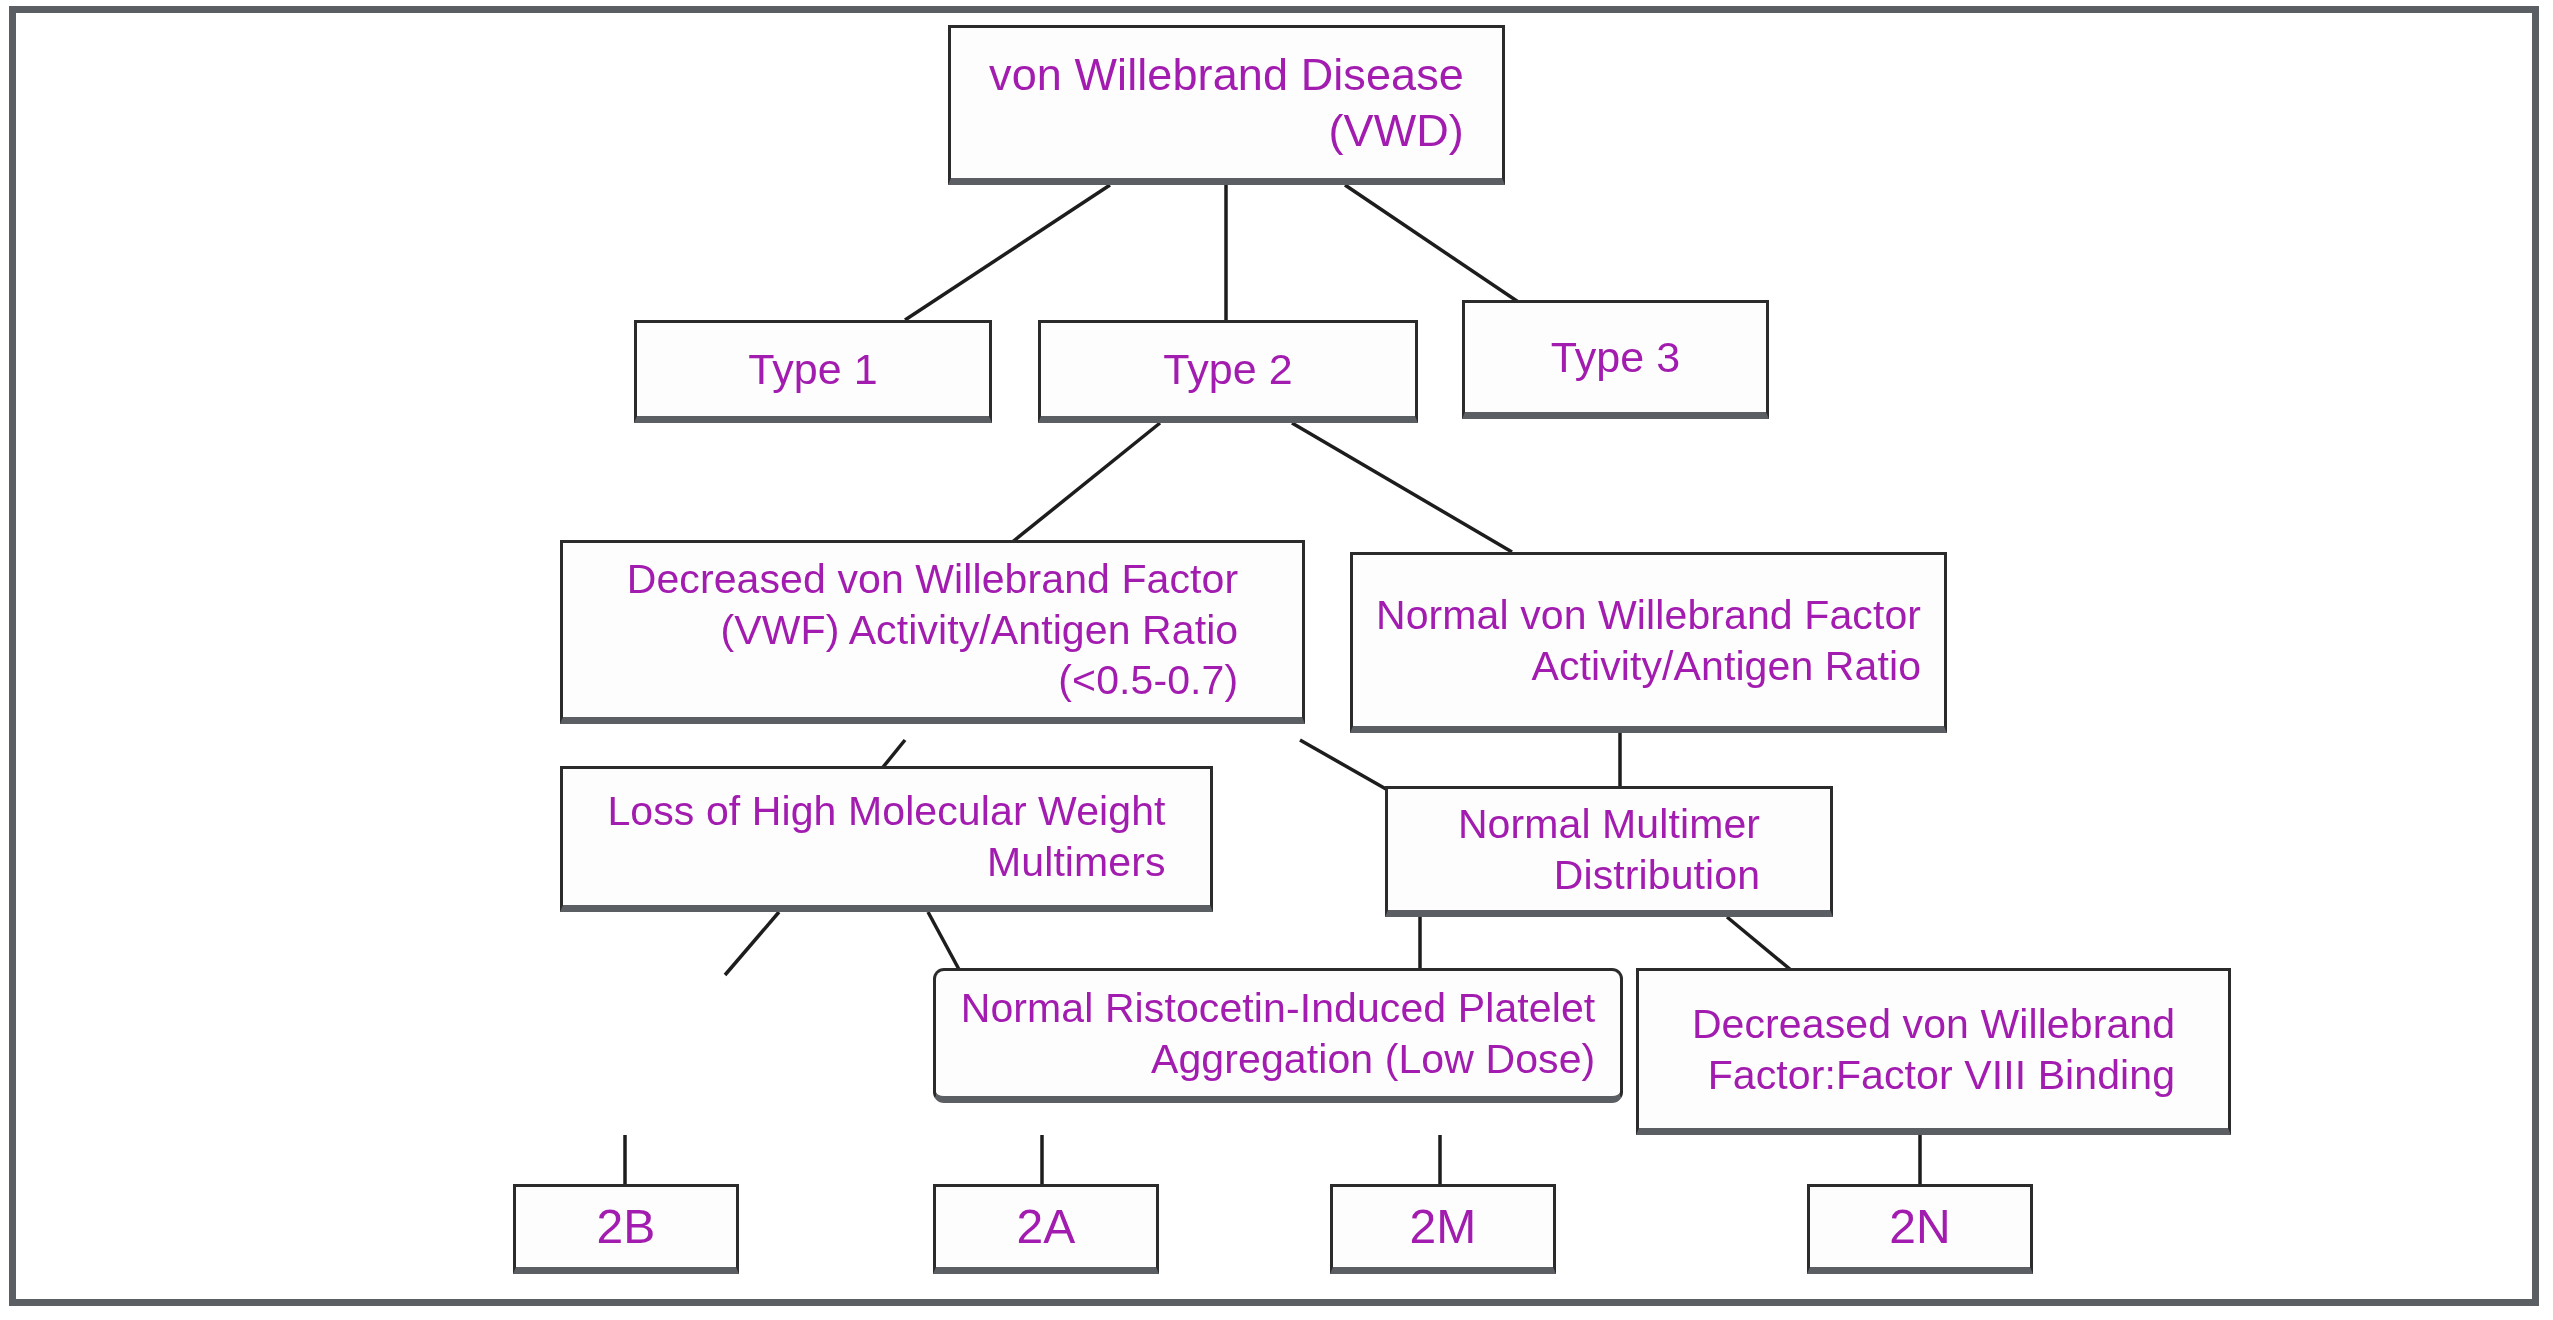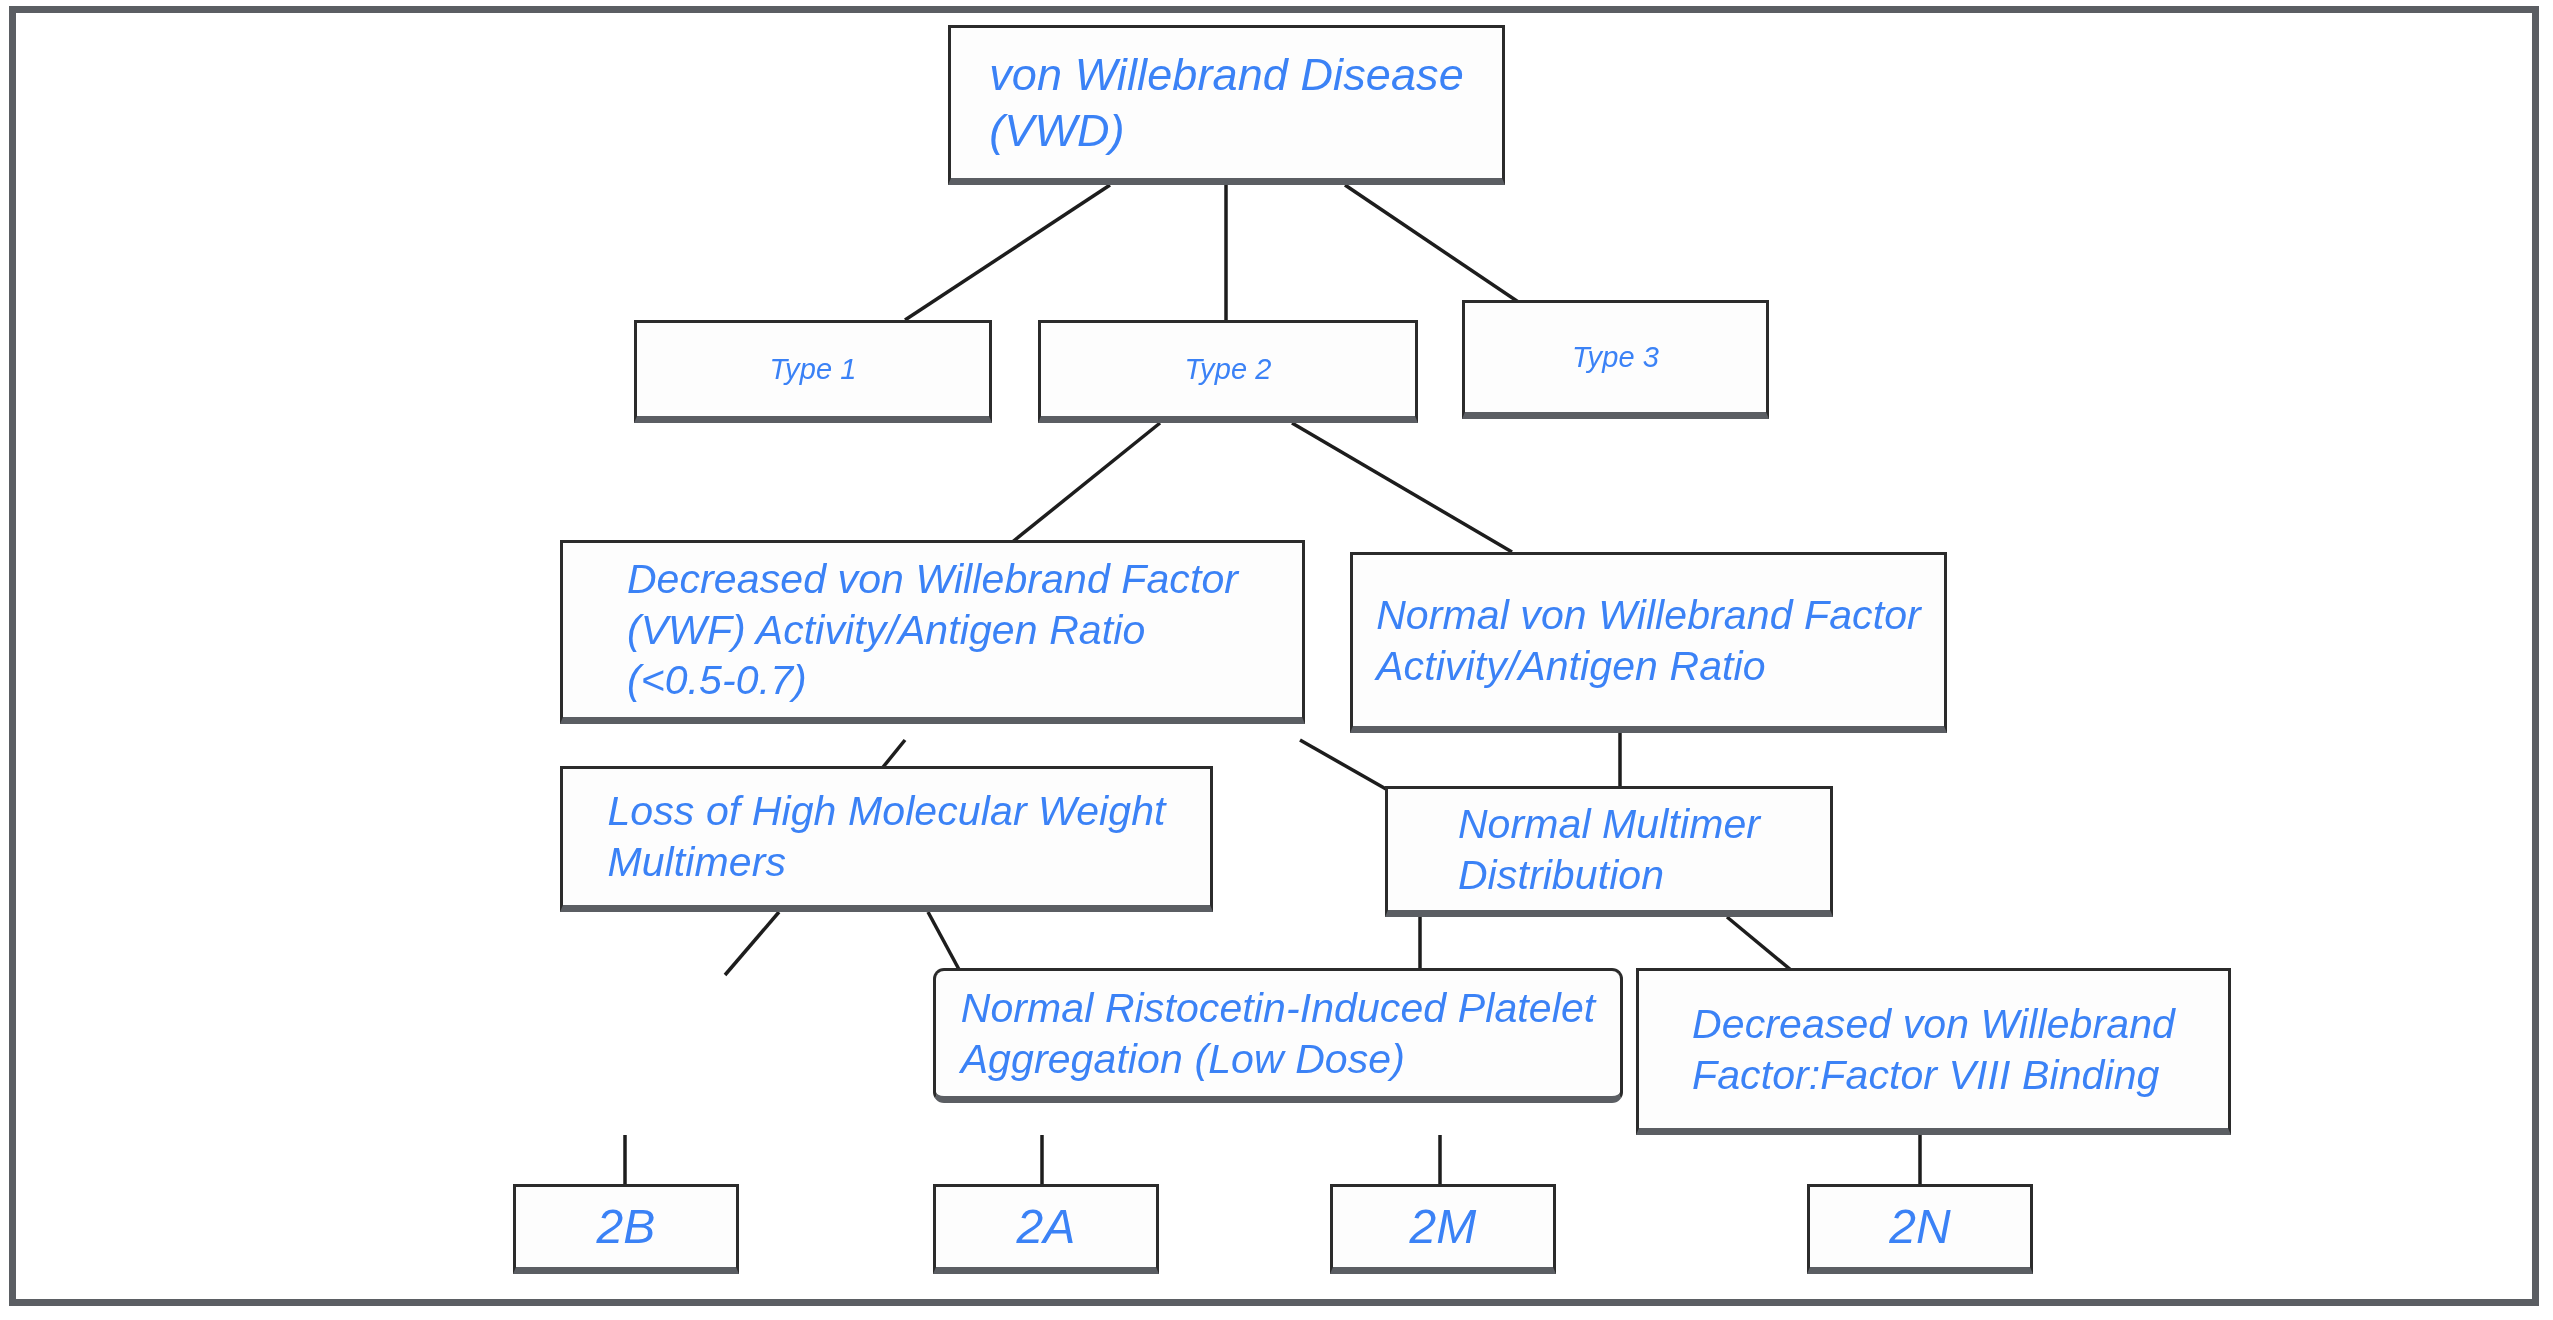--- a/index.html
+++ b/index.html
@@ -40,34 +40,33 @@
   }
   .node {
     position: absolute;
     box-sizing: border-box;
     background: #fdfdfd;
     border: 3px solid #2b2b2b;
     border-bottom: 7px solid #5b5e63;
     display: flex;
     align-items: center;
     justify-content: center;
-    text-align: left;
-    color: #3b82f6;
+    text-align: right;
+    color: #a21caf;
     line-height: 1.24;
     letter-spacing: 0.1px;
     padding: 4px 10px;
-    font-style: italic;
   }
   .node .node-label {
     display: block;
     white-space: pre-line;
   }
   
   .fs-root   { font-size: 45px; }
-  .fs-type   { font-size: 29px; }
+  .fs-type   { font-size: 43px; }
   .fs-mid    { font-size: 41px; }
   .fs-leaf   { font-size: 41px; }
   .fs-term   { font-size: 48px; }
 </style>
 </head>
 <body>
 
 <div id="canvas">
 
   <div id="figure-frame"></div>

